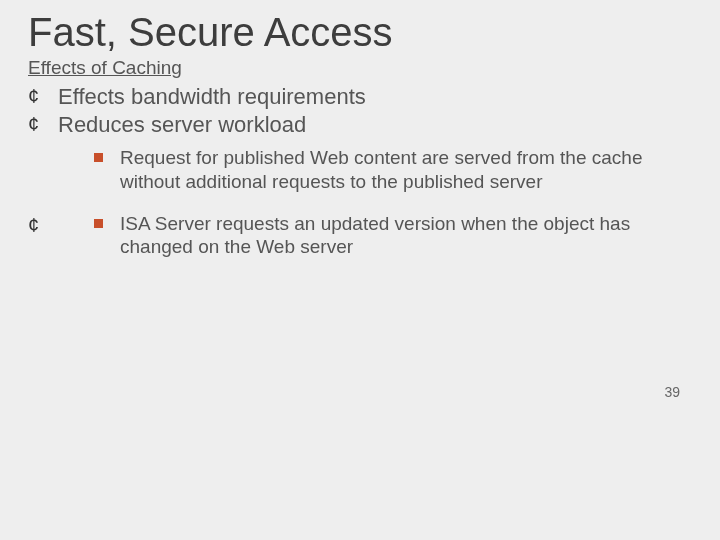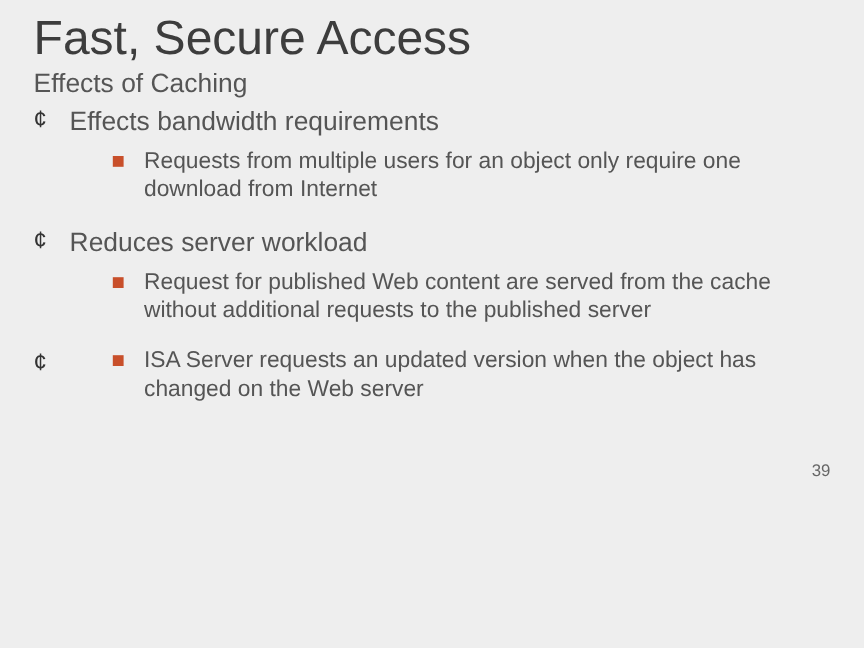--- a/index.html
+++ b/index.html
@@ -20,24 +20,25 @@
     box-sizing: border-box;
   }
   .title {
     font-size: 40px;
     color: #3d3d3d;
     margin: 0 0 2px 0;
     font-weight: 400;
     letter-spacing: 0px;
   }
   .subtitle {
-    font-size: 22px;
+    font-size: 19px;
     color: #555;
     margin: 0 0 4px 0;
     font-weight: 400;
+    text-decoration: underline;
   }
   ul.top {
     list-style: none;
     margin: 0;
     padding: 0;
   }
   ul.top > li {
     position: relative;
     padding-left: 30px;
     margin: 0;
@@ -71,39 +72,36 @@
     content: "";
     position: absolute;
     left: 0;
     top: 7px;
     width: 9px;
     height: 9px;
     background: #c84f2a;
   }
   .pagenum {
     position: absolute;
-    right: 28px;
+    right: 40px;
     bottom: 18px;
     font-size: 14px;
     color: #666;
   }
 </style>
 </head>
 <body>
 
 <div class="slide">
   <h1 class="title">Fast, Secure Access</h1>
   <div class="subtitle">Effects of Caching</div>
 
   <ul class="top">
     <li>
       <div class="hl">Effects bandwidth requirements</div>
-      <ul class="sub">
-        <li>Requests from multiple users for an object only require one download from Internet</li>
-      </ul>
     </li>
     <li>
       <div class="hl">Reduces server workload</div>
       <ul class="sub">
         <li>Request for published Web content are served from the cache without additional requests to the published server</li>
       </ul>
     </li>
     <li>
       <ul class="sub">
         <li>ISA Server requests an updated version when the object has changed on the Web server</li>

